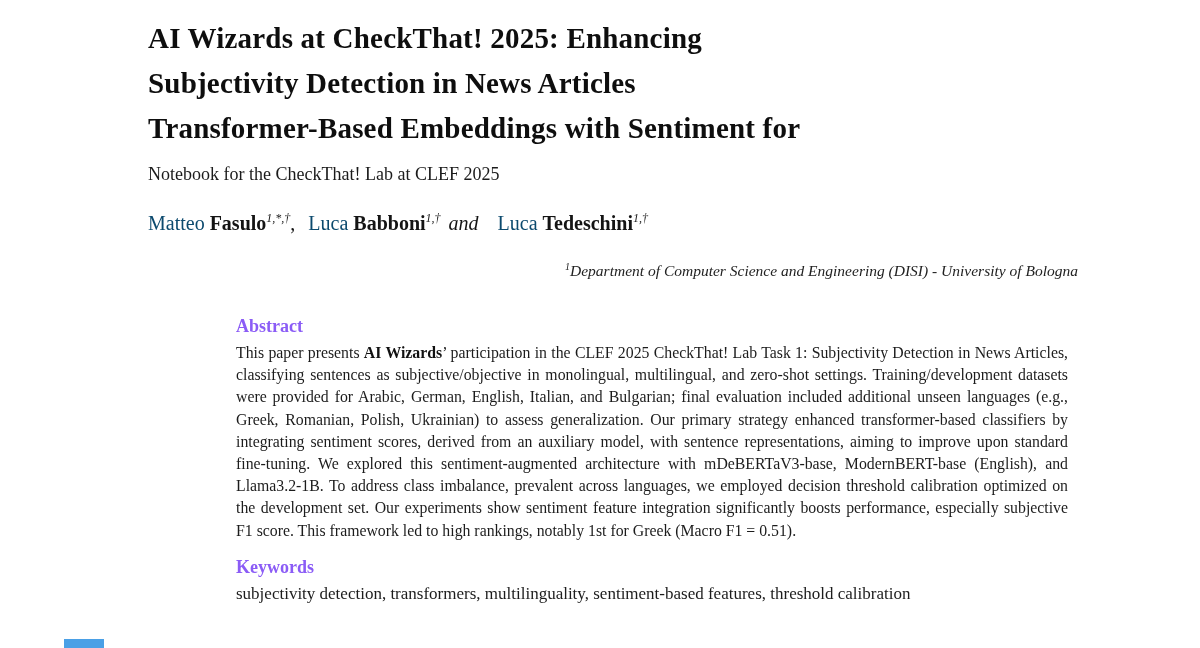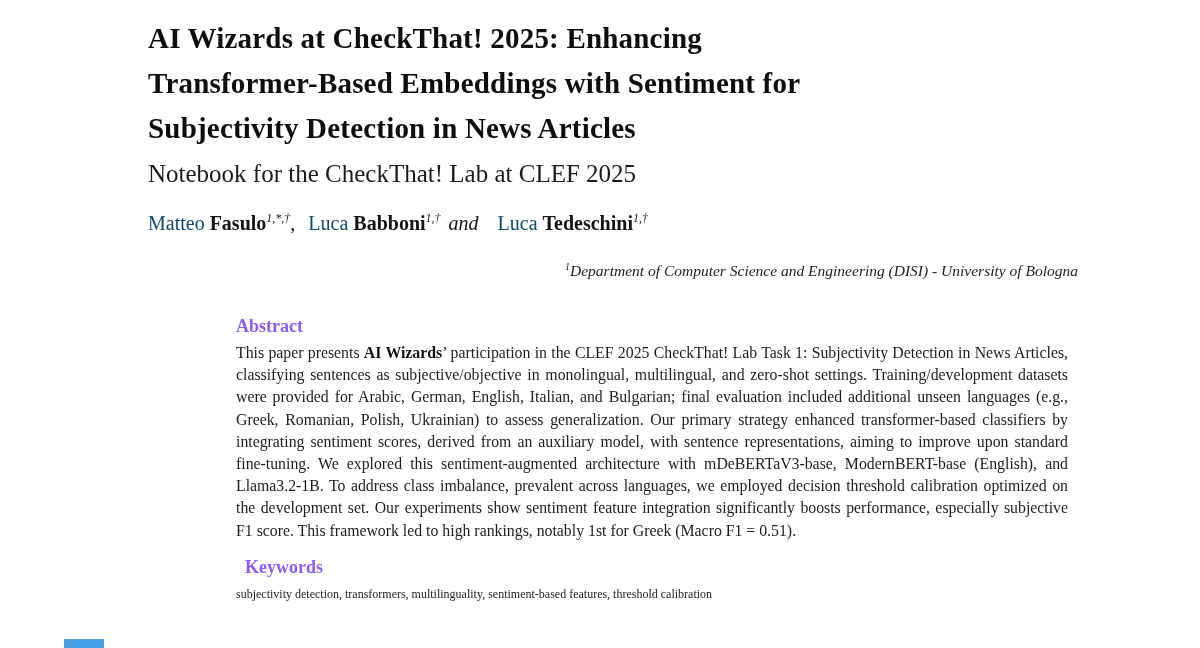--- a/index.html
+++ b/index.html
@@ -26,21 +26,21 @@
   .paper-title {
     font-size: 29px;
     line-height: 45px;
     font-weight: 700;
     color: #0e0e0e;
     letter-spacing: 0.2px;
     margin: 0;
   }
   .paper-subtitle {
     margin-top: 10px;
-    font-size: 25px;
+    font-size: 18px;
     line-height: 26px;
     font-weight: 400;
     color: #1b1b1b;
   }
   .author-line {
     margin-top: 22px;
     font-size: 20px;
     line-height: 28px;
     color: #111111;
   }
@@ -84,23 +84,23 @@
     margin: 0 0 4px 0;
   }
   .abstract-text {
     font-size: 15.8px;
     line-height: 22.2px;
     text-align: justify;
     color: #1c1c1c;
     margin: 0;
   }
   .abstract-text .team-bold { font-weight: 700; color: #111111; }
-  .keywords-heading { margin-top: 13px; margin-left: 9px; }
+  .keywords-heading { margin-top: 13px; }
   .keywords-text {
-    font-size: 12px;
+    font-size: 17px;
     line-height: 22px;
     color: #1c1c1c;
     margin: 2px 0 0 0;
   }
   .blue-artifact {
     position: absolute;
     left: 64px;
     top: 639px;
     width: 40px;
     height: 9px;
@@ -108,22 +108,22 @@
   }
 </style>
 </head>
 <body>
 
 <div class="page">
 
   <div class="paper-header">
     <h1 class="paper-title">
       <div>AI Wizards at CheckThat! 2025: Enhancing</div>
+      <div>Subjectivity Detection in News Articles</div>
       <div>Transformer-Based Embeddings with Sentiment for</div>
-      <div>Subjectivity Detection in News Articles</div>
     </h1>
 
     <div class="paper-subtitle">Notebook for the CheckThat! Lab at CLEF 2025</div>
 
     <div class="author-line">
       <span><span class="author-first">Matteo</span> <span class="author-last">Fasulo</span><sup class="author-sup">1,*,†</sup></span><span class="author-sep-comma">,</span><span class="author-gap"></span>
       <span><span class="author-first">Luca</span> <span class="author-last">Babboni</span><sup class="author-sup">1,†</sup></span><span class="author-sep-and">and</span><span class="author-gap"></span>
       <span><span class="author-first">Luca</span> <span class="author-last">Tedeschini</span><sup class="author-sup">1,†</sup></span>
     </div>
 

